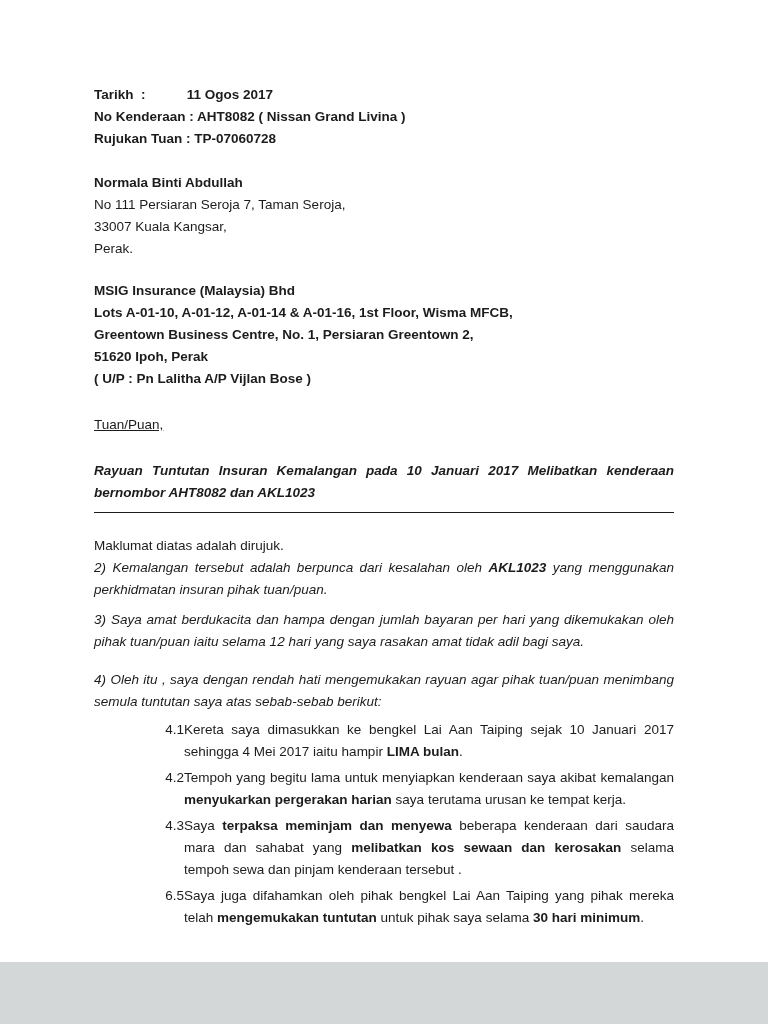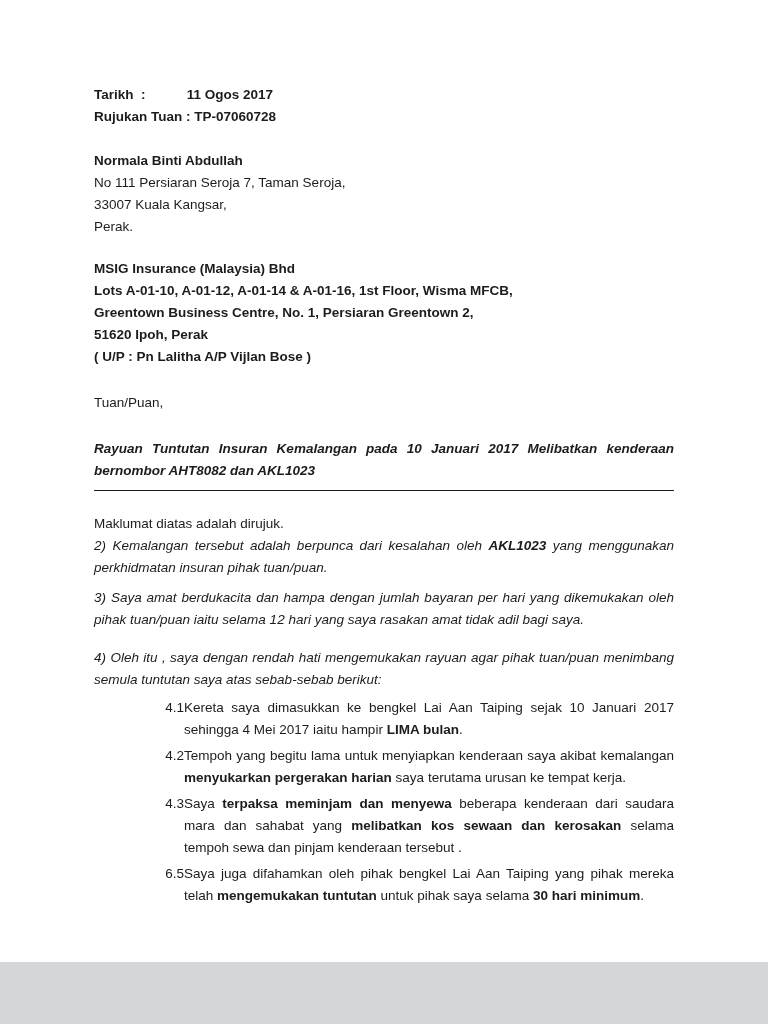--- a/index.html
+++ b/index.html
@@ -27,21 +27,21 @@
     font-size: 13.5px;
     line-height: 22px;
     margin: 0;
   }
   .pre { white-space: pre-wrap; }
   .b { font-weight: bold; }
   .justify { text-align: justify; font-style: italic; }
   .meta-block   { margin-bottom: 22px; }
   .recipient-block { margin-bottom: 20px; }
   .insurer-block   { margin-bottom: 24px; }
-  .salutation      { margin-bottom: 24px; }
+  .salutation      { margin-bottom: 24px; text-decoration: underline; }
   .subject-block   { margin-bottom: 22px; }
   .subject { font-weight: bold; }
   .rule {
     margin-top: 8px;
     border-top: 1.6px solid #1c1c1c;
     width: 100%;
     height: 0;
   }
   .gap  { margin-top: 8px; }
   .gap2 { margin-top: 16px; }
@@ -61,20 +61,21 @@
     text-align: justify;
   }
 </style>
 </head>
 <body>
 
 <div class="page">
 
   <div class="meta-block">
     <p class="line pre"><span class="b">Tarikh  :           11 Ogos 2017</span></p>
+    <p class="line pre"><span class="b">No Kenderaan : AHT8082 ( Nissan Grand Livina )</span></p>
     <p class="line pre"><span class="b">Rujukan Tuan : TP-07060728</span></p>
   </div>
 
   <div class="recipient-block">
     <p class="line"><span class="b">Normala Binti Abdullah</span></p>
     <p class="line"><span>No 111 Persiaran Seroja 7, Taman Seroja,</span></p>
     <p class="line"><span>33007 Kuala Kangsar,</span></p>
     <p class="line"><span>Perak.</span></p>
   </div>
 

